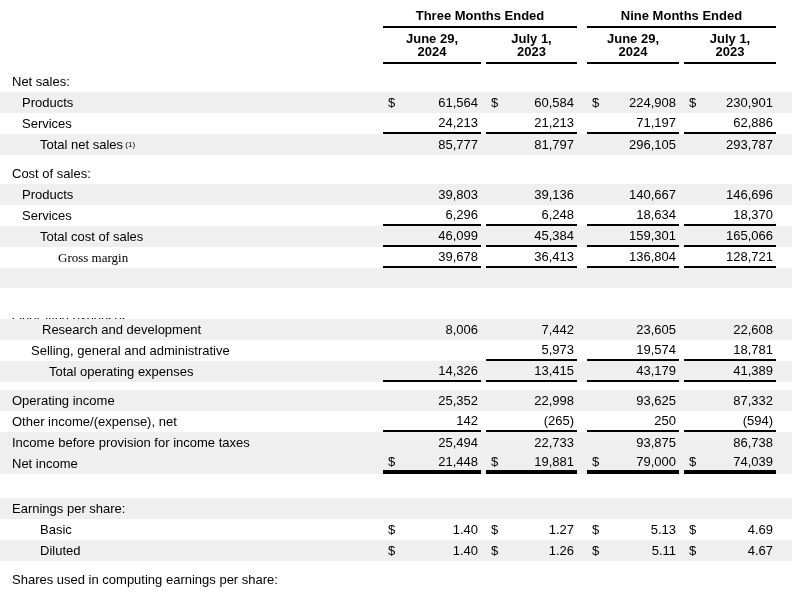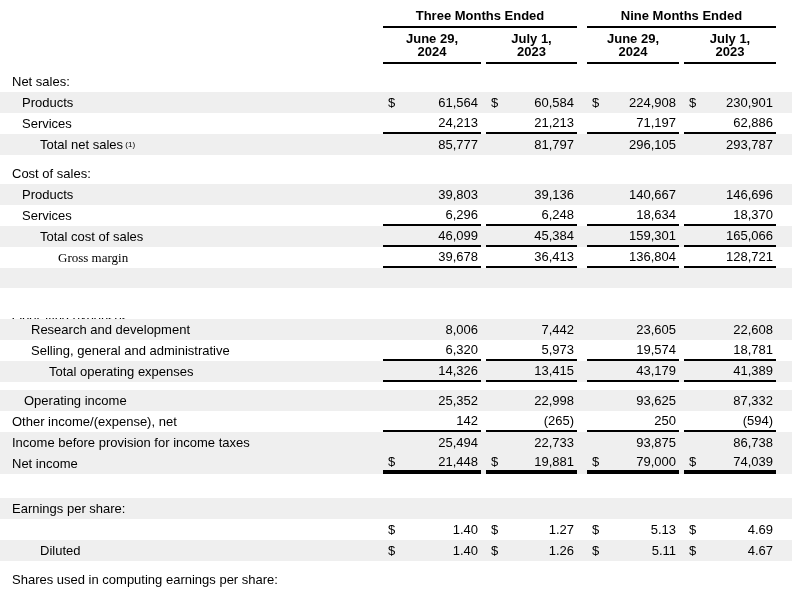--- a/index.html
+++ b/index.html
@@ -182,39 +182,36 @@
         <div class="cell num rule-thin" style="grid-column: 8;">
           <span class="val">128,721</span>
         </div>
       </div>
       <div class="vspace shaded" style="height: 20px;"></div>
       <div class="vspace" style="height: 10px;"></div>
       <div class="grid row">
         <div class="cell label" style="padding-left: 12px; grid-column: 1 / -1; margin-top: 20px;">Operating expenses:</div>
       </div>
       <div class="grid row shaded">
-        <div class="cell label" style="padding-left: 31px;">Research and development</div>
+        <div class="cell label" style="padding-left: 42px;">Research and development</div>
         <div class="cell num" style="grid-column: 2;">
           <span class="val">8,006</span>
         </div>
         <div class="cell num" style="grid-column: 4;">
           <span class="val">7,442</span>
         </div>
         <div class="cell num" style="grid-column: 6;">
           <span class="val">23,605</span>
         </div>
         <div class="cell num" style="grid-column: 8;">
           <span class="val">22,608</span>
         </div>
       </div>
       <div class="grid row">
         <div class="cell label" style="padding-left: 31px;">Selling, general and administrative</div>
-        <div class="cell num rule-thin" style="grid-column: 2;">
-          <span class="val">6,320</span>
-        </div>
         <div class="cell num rule-thin" style="grid-column: 4;">
           <span class="val">5,973</span>
         </div>
         <div class="cell num rule-thin" style="grid-column: 6;">
           <span class="val">19,574</span>
         </div>
         <div class="cell num rule-thin" style="grid-column: 8;">
           <span class="val">18,781</span>
         </div>
       </div>
@@ -228,21 +225,21 @@
         </div>
         <div class="cell num rule-thin" style="grid-column: 6;">
           <span class="val">43,179</span>
         </div>
         <div class="cell num rule-thin" style="grid-column: 8;">
           <span class="val">41,389</span>
         </div>
       </div>
       <div class="vspace" style="height: 8px;"></div>
       <div class="grid row shaded">
-        <div class="cell label" style="padding-left: 24px;">Operating income</div>
+        <div class="cell label" style="padding-left: 12px;">Operating income</div>
         <div class="cell num" style="grid-column: 2;">
           <span class="val">25,352</span>
         </div>
         <div class="cell num" style="grid-column: 4;">
           <span class="val">22,998</span>
         </div>
         <div class="cell num" style="grid-column: 6;">
           <span class="val">93,625</span>
         </div>
         <div class="cell num" style="grid-column: 8;">
@@ -296,20 +293,21 @@
         <div class="cell num rule-thick" style="grid-column: 8;">
           <span class="dollar">$</span>
           <span class="val">74,039</span>
         </div>
       </div>
       <div class="vspace" style="height: 24px;"></div>
       <div class="grid row shaded">
         <div class="cell label" style="padding-left: 12px; grid-column: 1 / -1;">Earnings per share:</div>
       </div>
       <div class="grid row">
+        <div class="cell label" style="padding-left: 40px;">Basic</div>
         <div class="cell num" style="grid-column: 2;">
           <span class="dollar">$</span>
           <span class="val">1.40</span>
         </div>
         <div class="cell num" style="grid-column: 4;">
           <span class="dollar">$</span>
           <span class="val">1.27</span>
         </div>
         <div class="cell num" style="grid-column: 6;">
           <span class="dollar">$</span>

